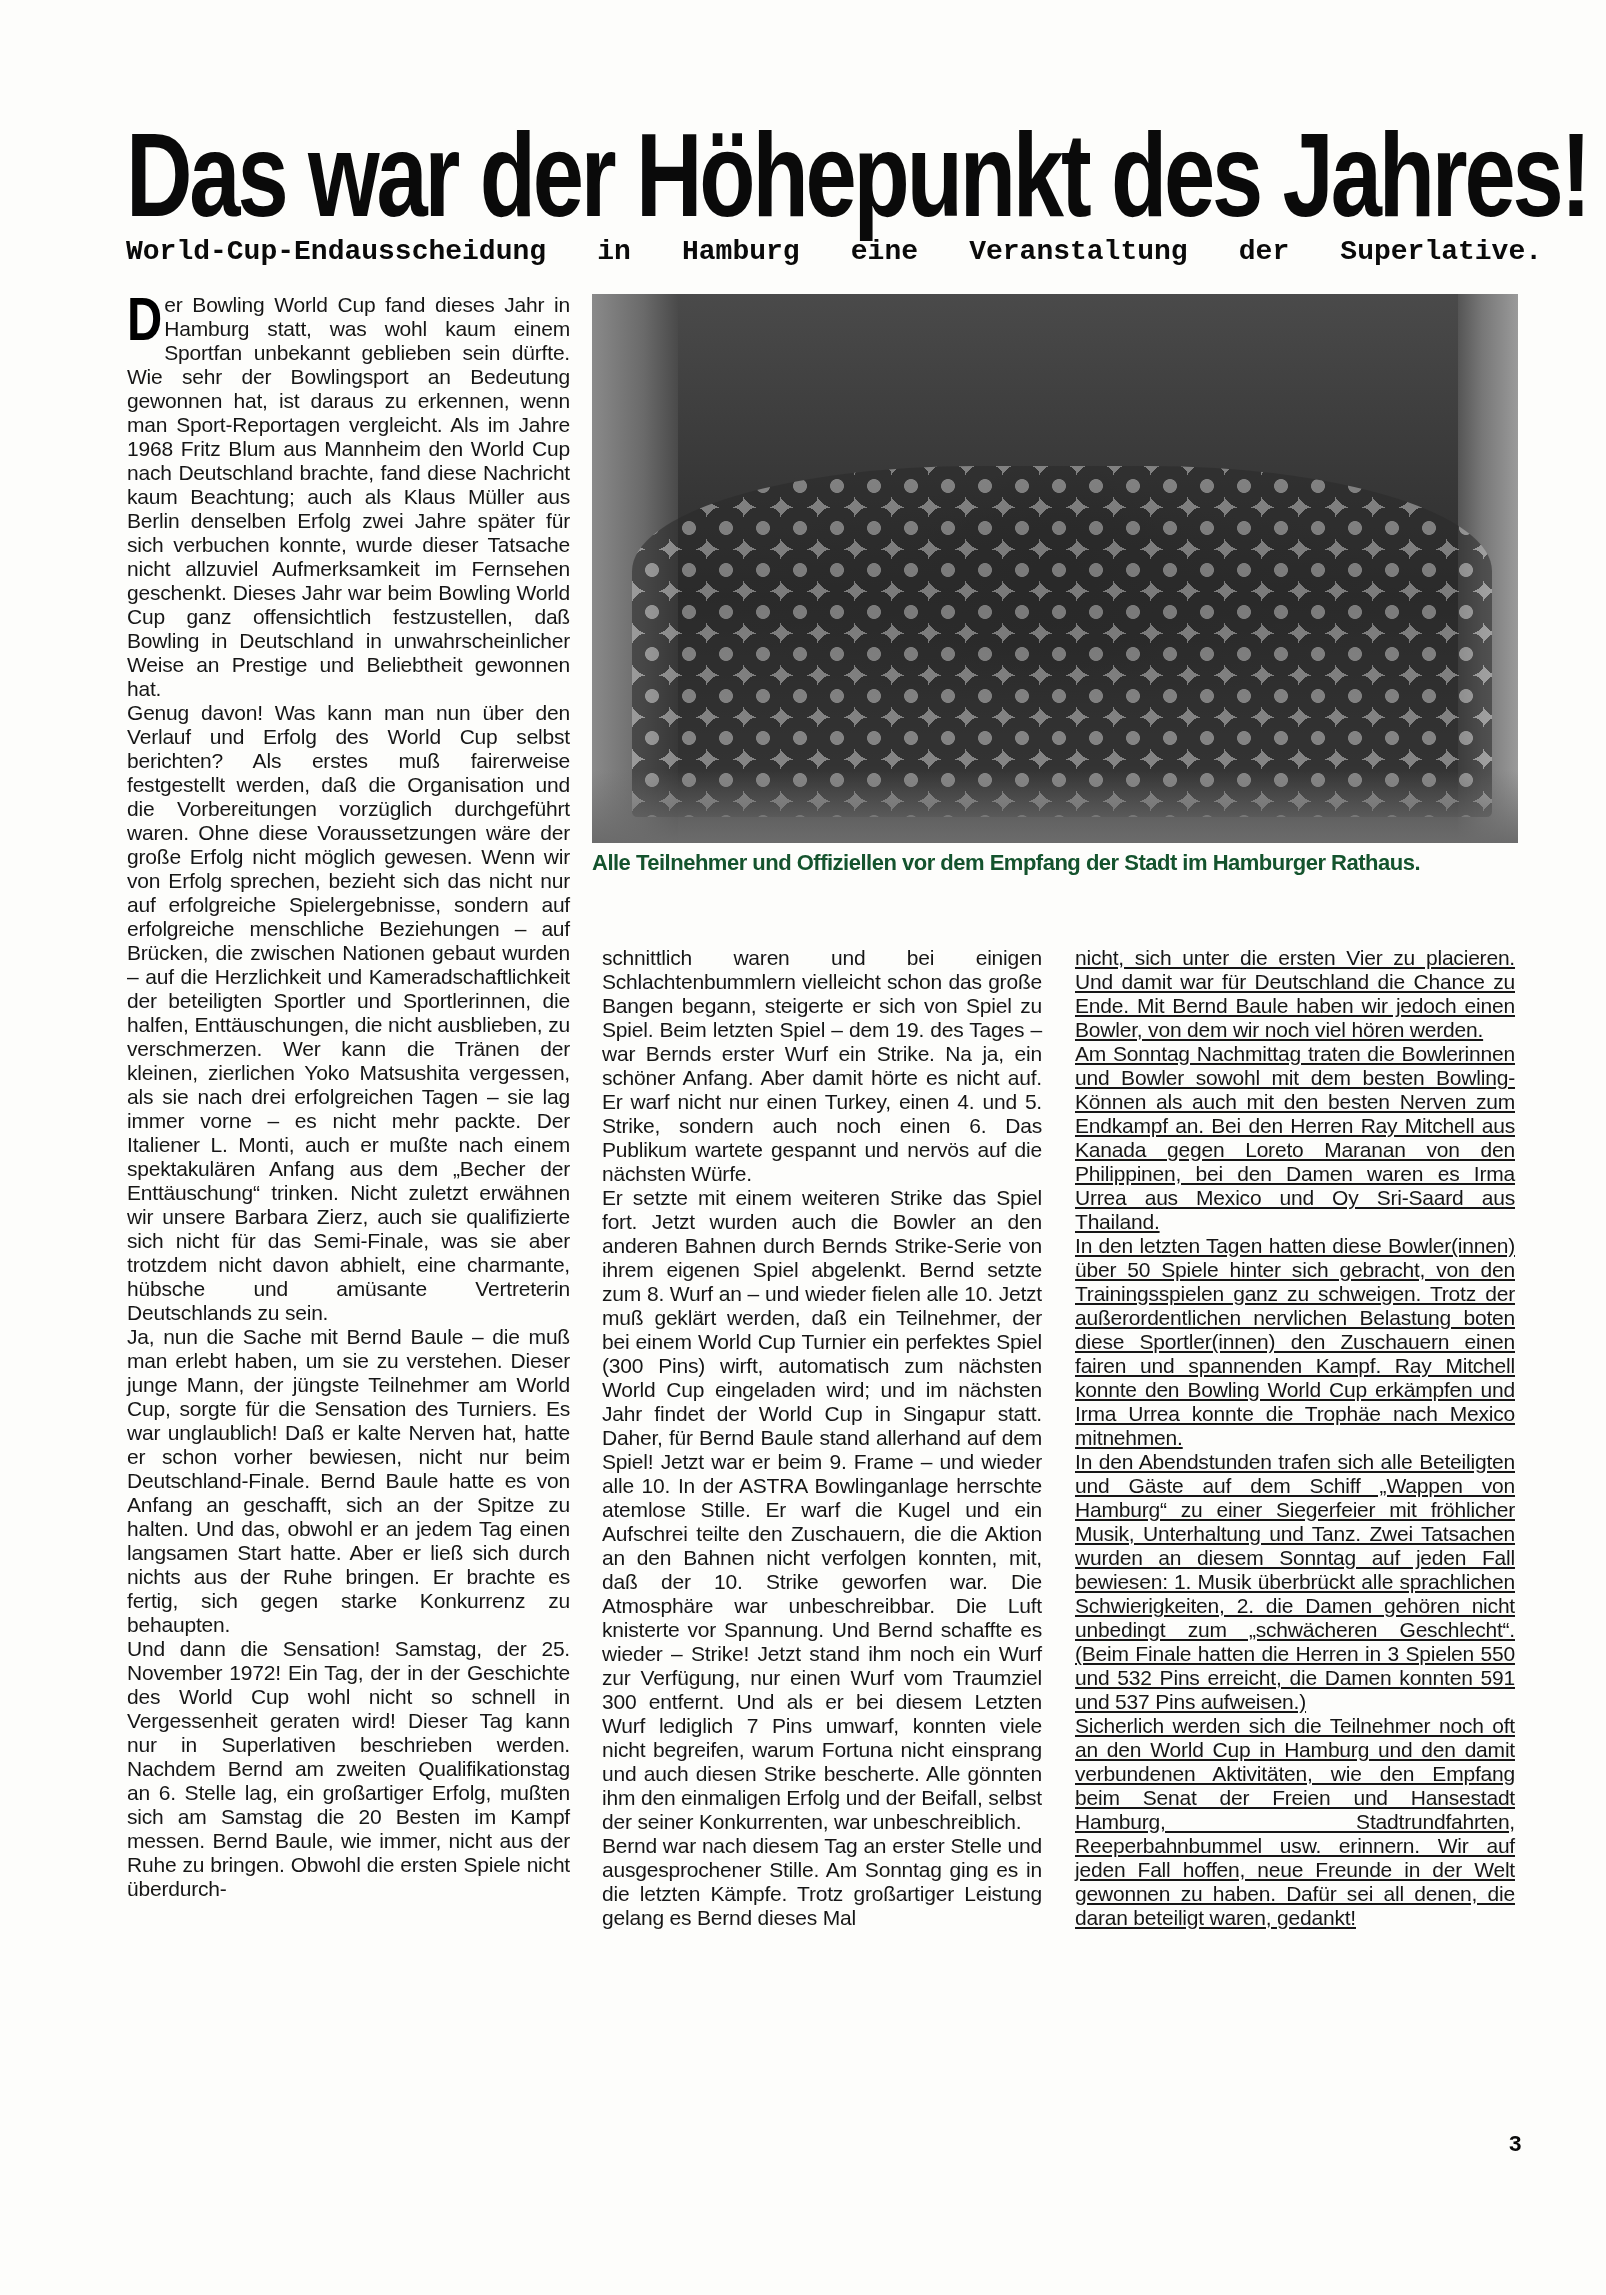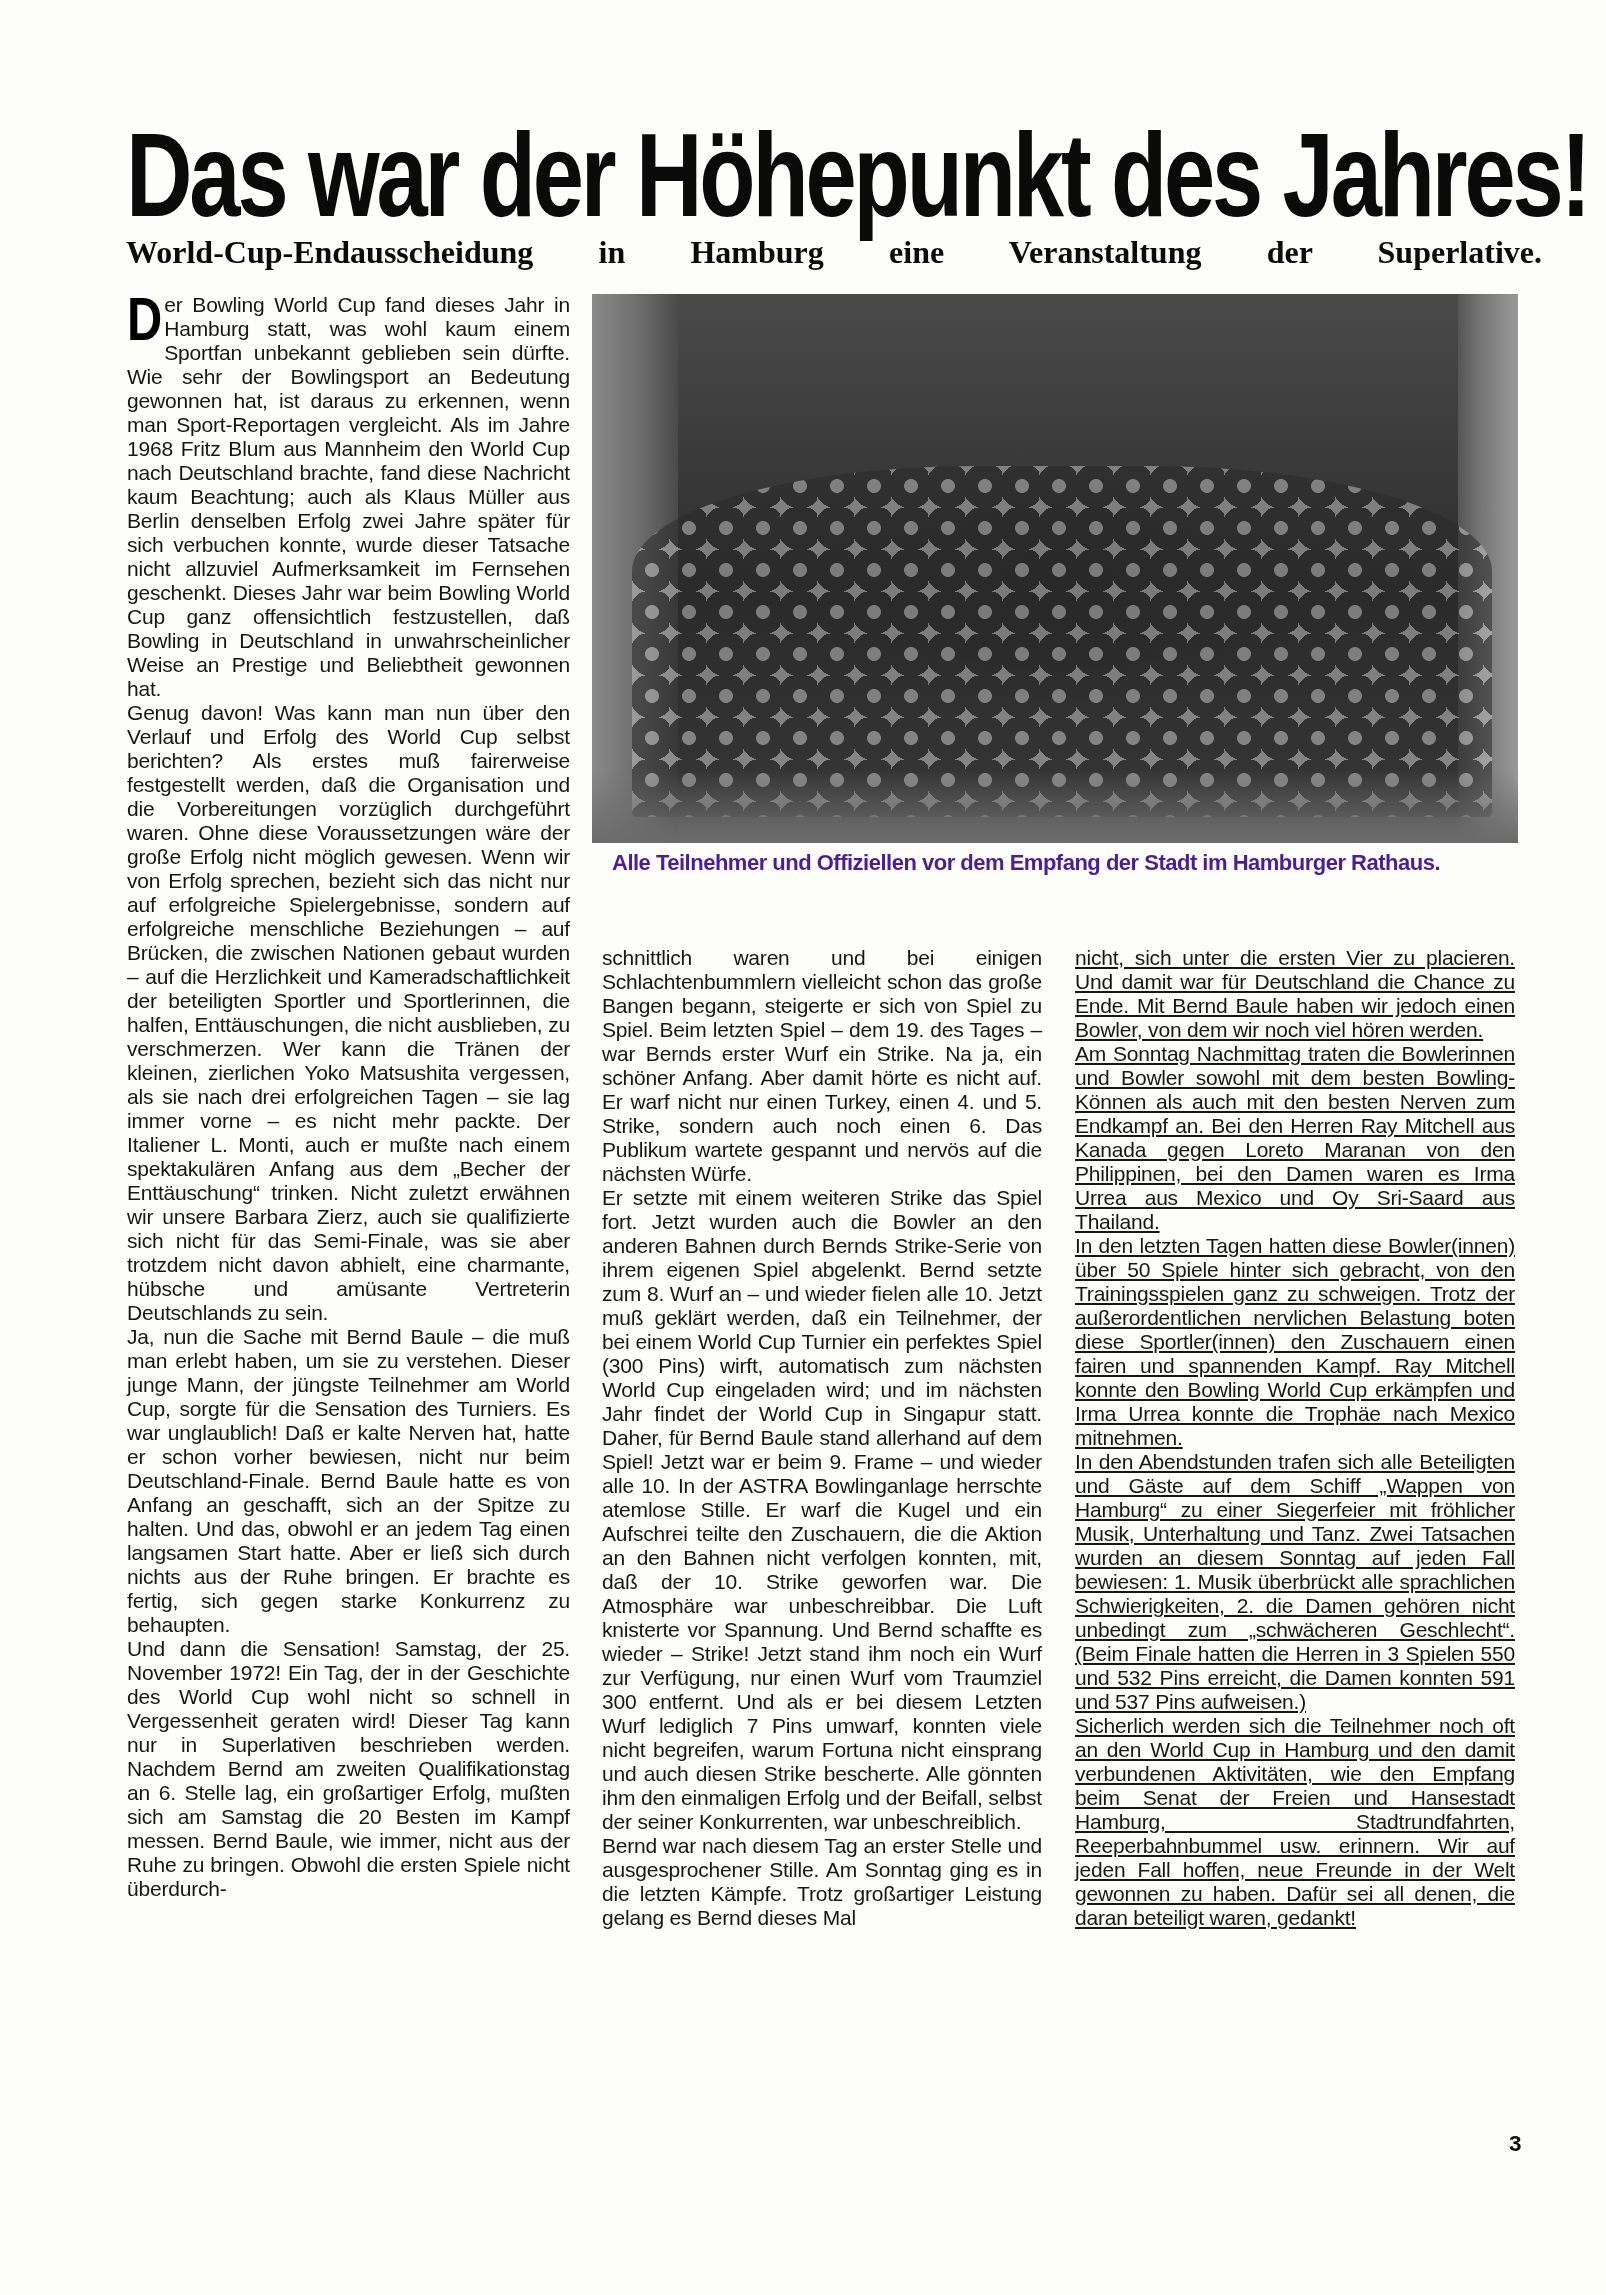--- a/index.html
+++ b/index.html
@@ -31,23 +31,23 @@
       transform-origin: left top;
       transform: scaleX(0.78);
       color: #0a0a0a;
     }
     .subhead {
       position: absolute;
       left: 126px;
       top: 232px;
       width: 1416px;
       margin: 0;
-      font-family: Liberation Serif, serif;
+      font-family: Liberation Mono, monospace;
       font-weight: 700;
-      font-size: 32px;
+      font-size: 28px;
       line-height: 40px;
       white-space: nowrap;
       text-align: justify;
       text-align-last: justify;
       color: #0a0a0a;
     }
     .col {
       position: absolute;
       font-family: "Liberation Sans", sans-serif;
       font-size: 21px;
@@ -101,31 +101,31 @@
       background-size: 37px 42px;
       opacity: 0.55;
       border-radius: 40% 40% 5.3px 5.3px / 30% 30% 5.3px 5.3px;
     }
     .photo .floor {
       position: absolute; left: 0; right: 0; bottom: 0; height: 73px;
       background: linear-gradient(180deg, rgba(90,90,90,0), #6b6b6b);
     }
     .caption {
       position: absolute;
-      left: 612px;
+      left: 592px;
       top: 848px;
       width: 926px;
       margin: 0;
       font-family: "Liberation Sans", sans-serif;
       font-weight: 700;
       font-size: 22px;
       line-height: 29px;
       white-space: nowrap;
       letter-spacing: -0.5px;
-      color: #4c1d95;
+      color: #14532d;
     }
     .page-number {
       position: absolute;
       left: 1495px;
       top: 2131px;
       width: 26.5px;
       text-align: right;
       font-family: "Liberation Sans", sans-serif;
       font-weight: 700;
       font-size: 22.5px;

